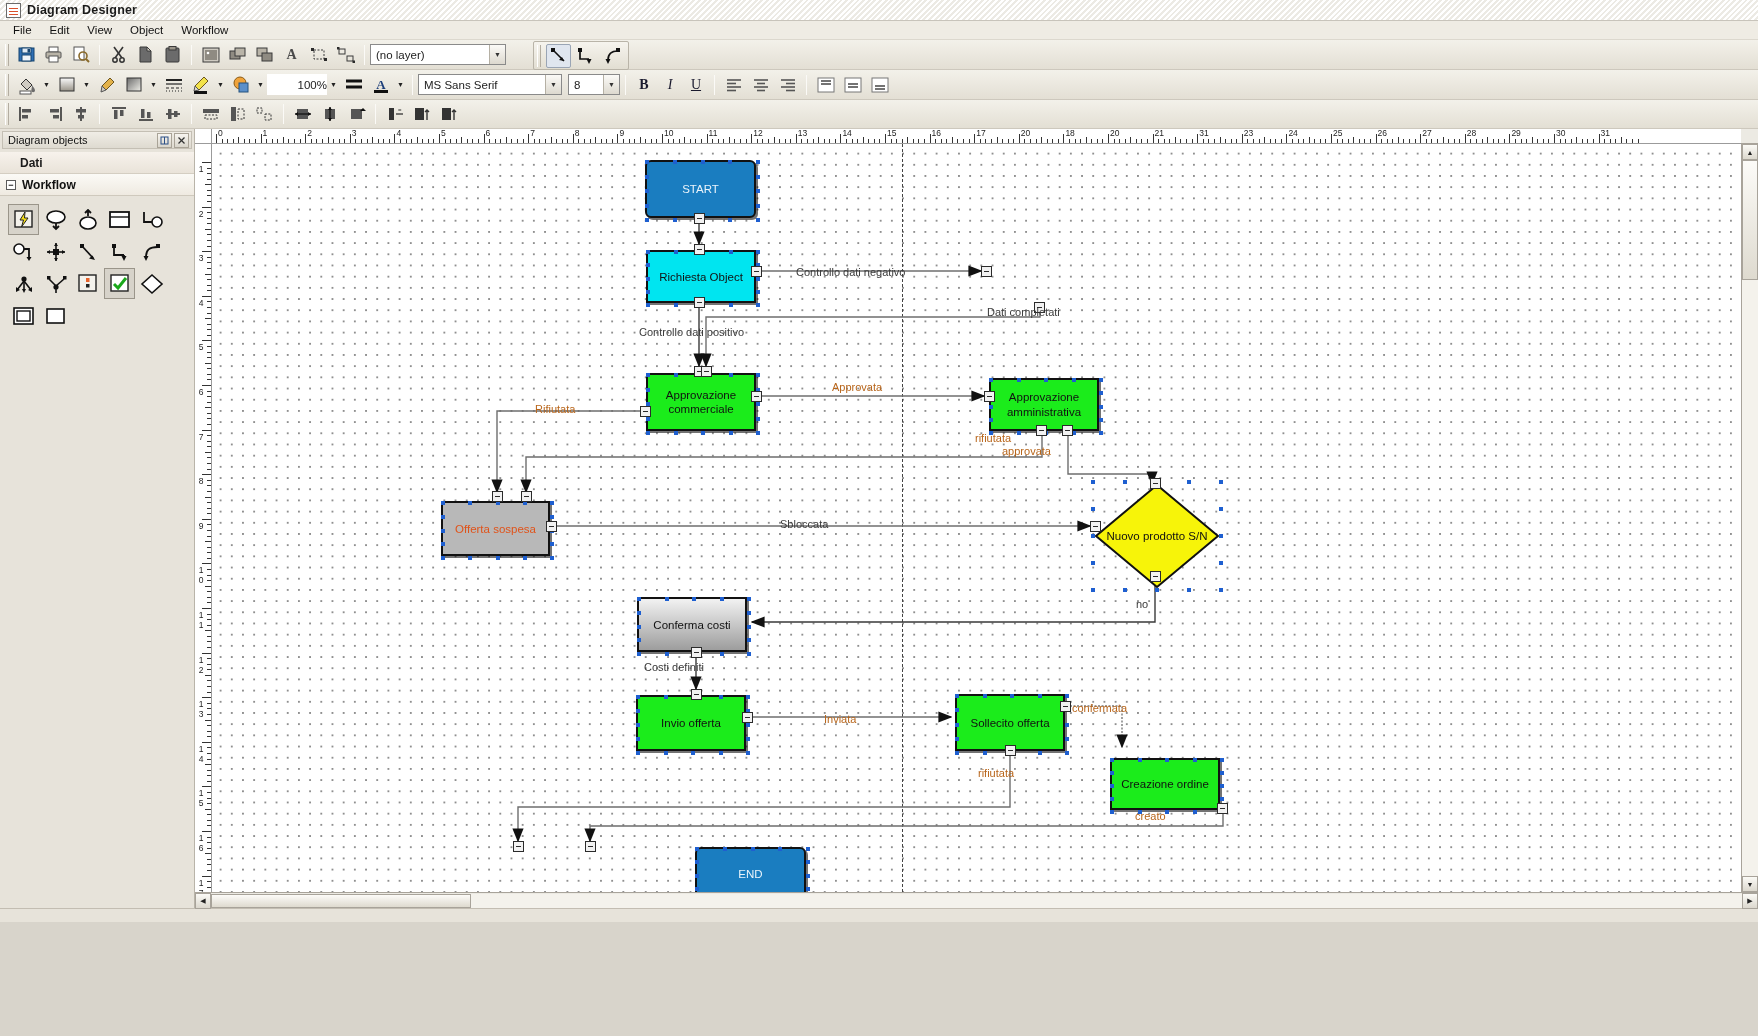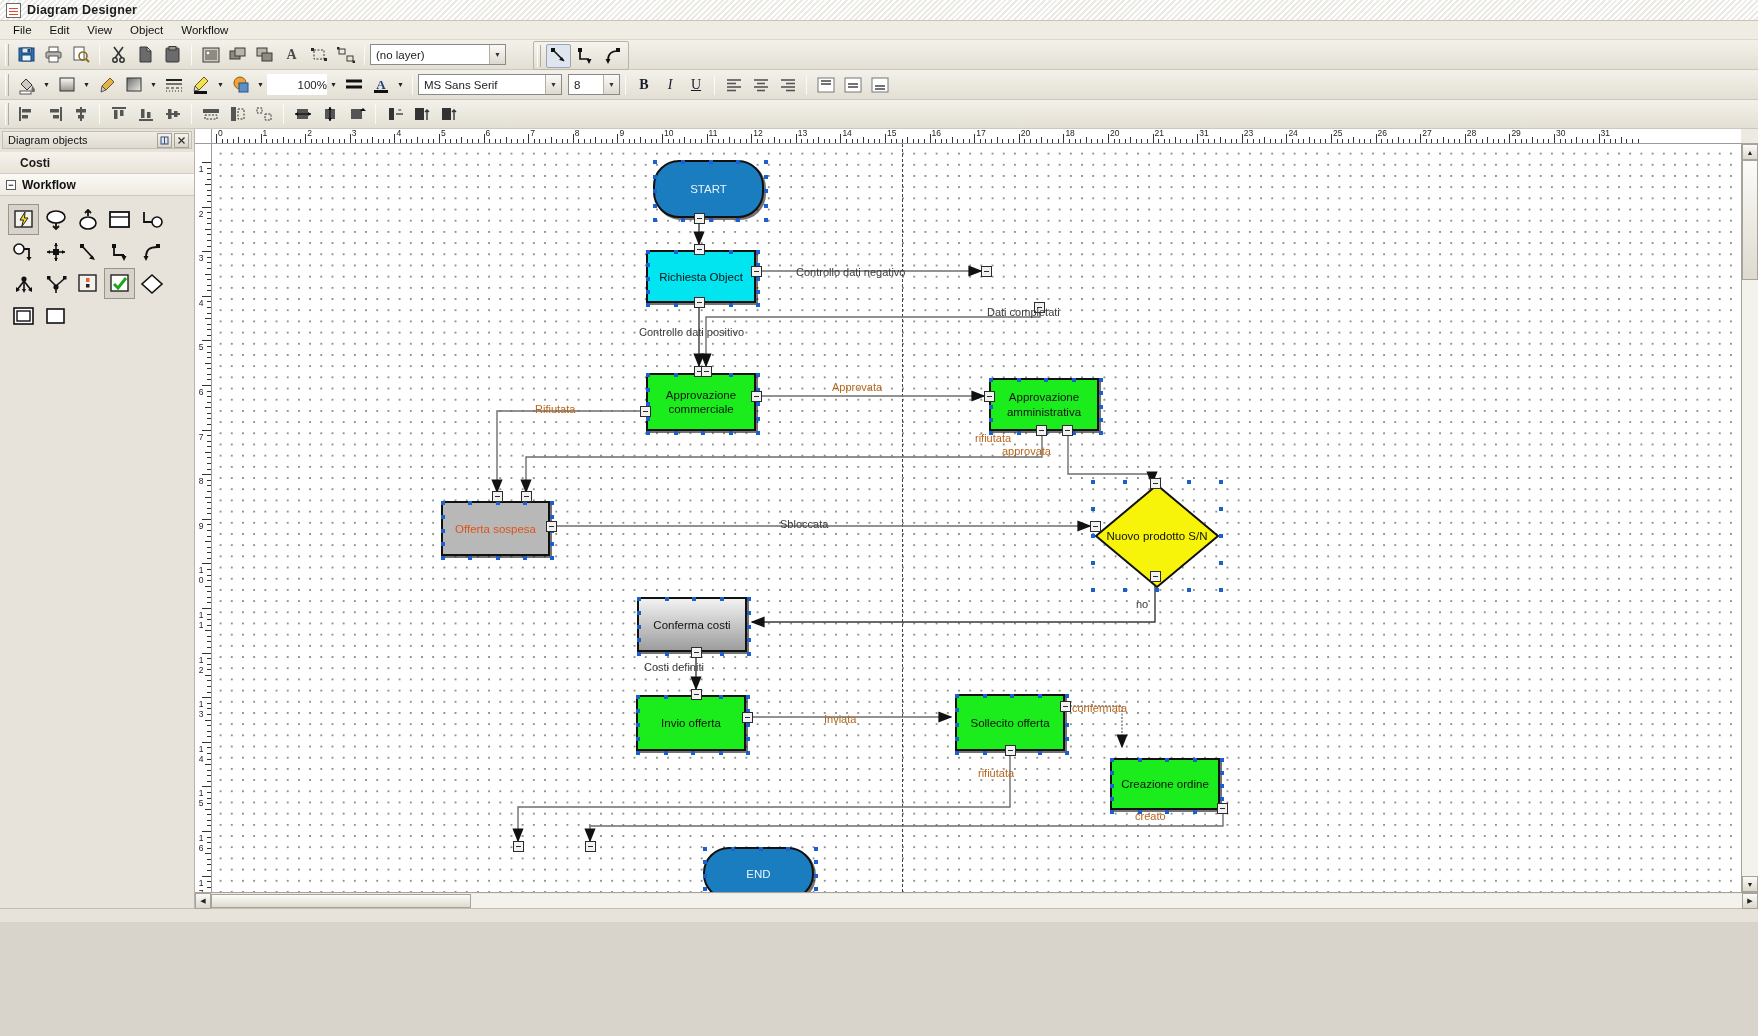--- a/index.html
+++ b/index.html
@@ -173,21 +173,21 @@
     background-size: 11.2px 11.2px;
     background-position: 3px 4px;
   }
   #pagebreak-v { position:absolute; top:0; bottom:0; left:690px;
                  border-left: 1px dashed #444; }
 
   .node { position:absolute; display:flex; align-items:center; justify-content:center;
           text-align:center; font-size:11.5px; color:#111; cursor:default;
           box-shadow: 2px 2px 0 rgba(0,0,0,.55); }
   .node.rect { border: 2px solid #111; }
-  .node.round { border: 2px solid #111; border-radius: 26px; color:#eaf4fb;margin-left:8px; }
+  .node.round { border: 2px solid #111; border-radius: 6px; color:#eaf4fb; }
   .node.diamond-wrap { box-shadow:none; border:none; }
   .handle { position:absolute; width:4px;height:4px; background:#1e5fd0; }
   .conn-box { position:absolute; width:11px;height:11px;background:#f2f2f2;
               border:1px solid #2b2b2b; display:flex;align-items:center;justify-content:center;}
   .conn-box:after { content:""; display:block;width:5px;height:1.5px;background:#2b2b2b; }
   .edge-label { position:absolute; font-size:11px; color:#3a3a3a; white-space:nowrap;
                 cursor:default; }
   .edge-label.orange { color:#b8651a; }
 
   
@@ -644,21 +644,21 @@
       <span class="dock-hbtn">
         <svg width="9" height="9" viewBox="0 0 9 9">
             <line x1="1.5" y1="1.5" x2="7.5" y2="7.5" stroke="#333" stroke-width="1.3"></line>
             <line x1="7.5" y1="1.5" x2="1.5" y2="7.5" stroke="#333" stroke-width="1.3"></line>
           </svg>
       </span>
     </div>
 
     <div id="dock-body">
       <div class="cat-basic">
-        <span>Costi</span>
+        <span>Dati</span>
       </div>
       <div class="cat-workflow">
         <span class="expander">−</span>
         <span>Workflow</span>
       </div>
 
       <div id="shape-grid">
         <div class="shape-cell sel">
           <svg width="22" height="22" viewBox="0 0 22 22">
               <rect x="2" y="2" width="17" height="16" fill="#f4f2ec" stroke="#222" stroke-width="1.4"></rect>

